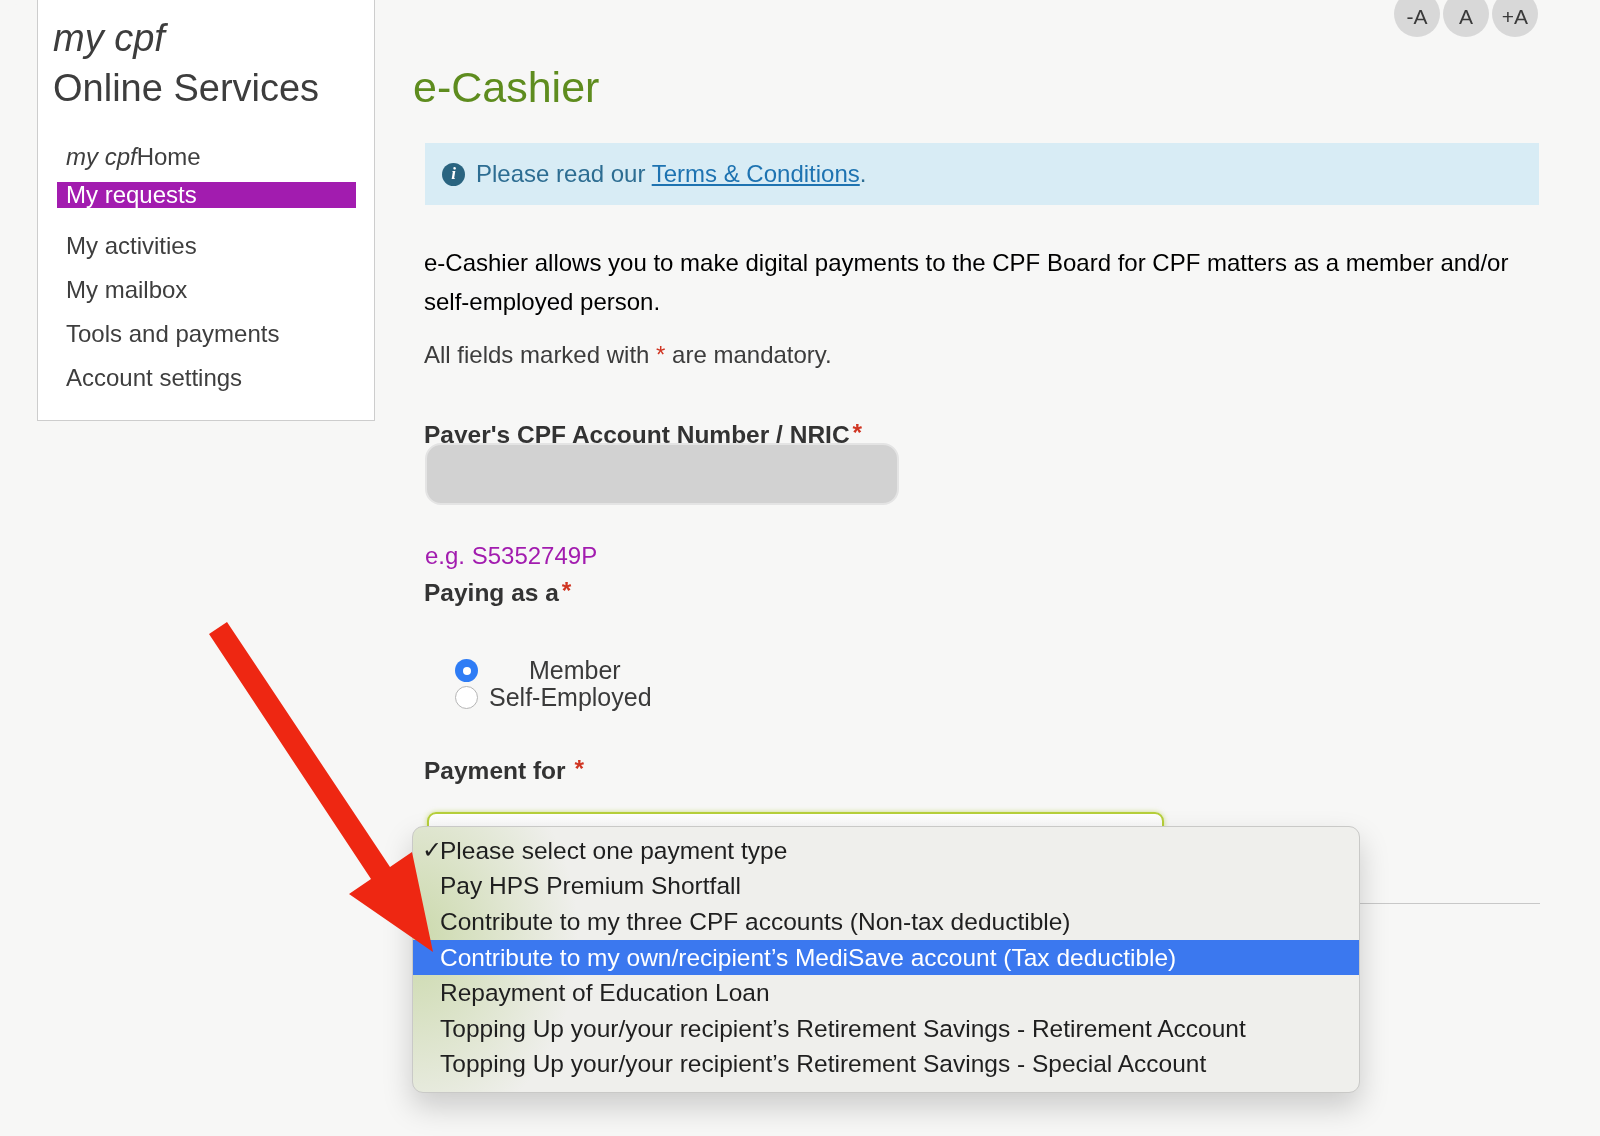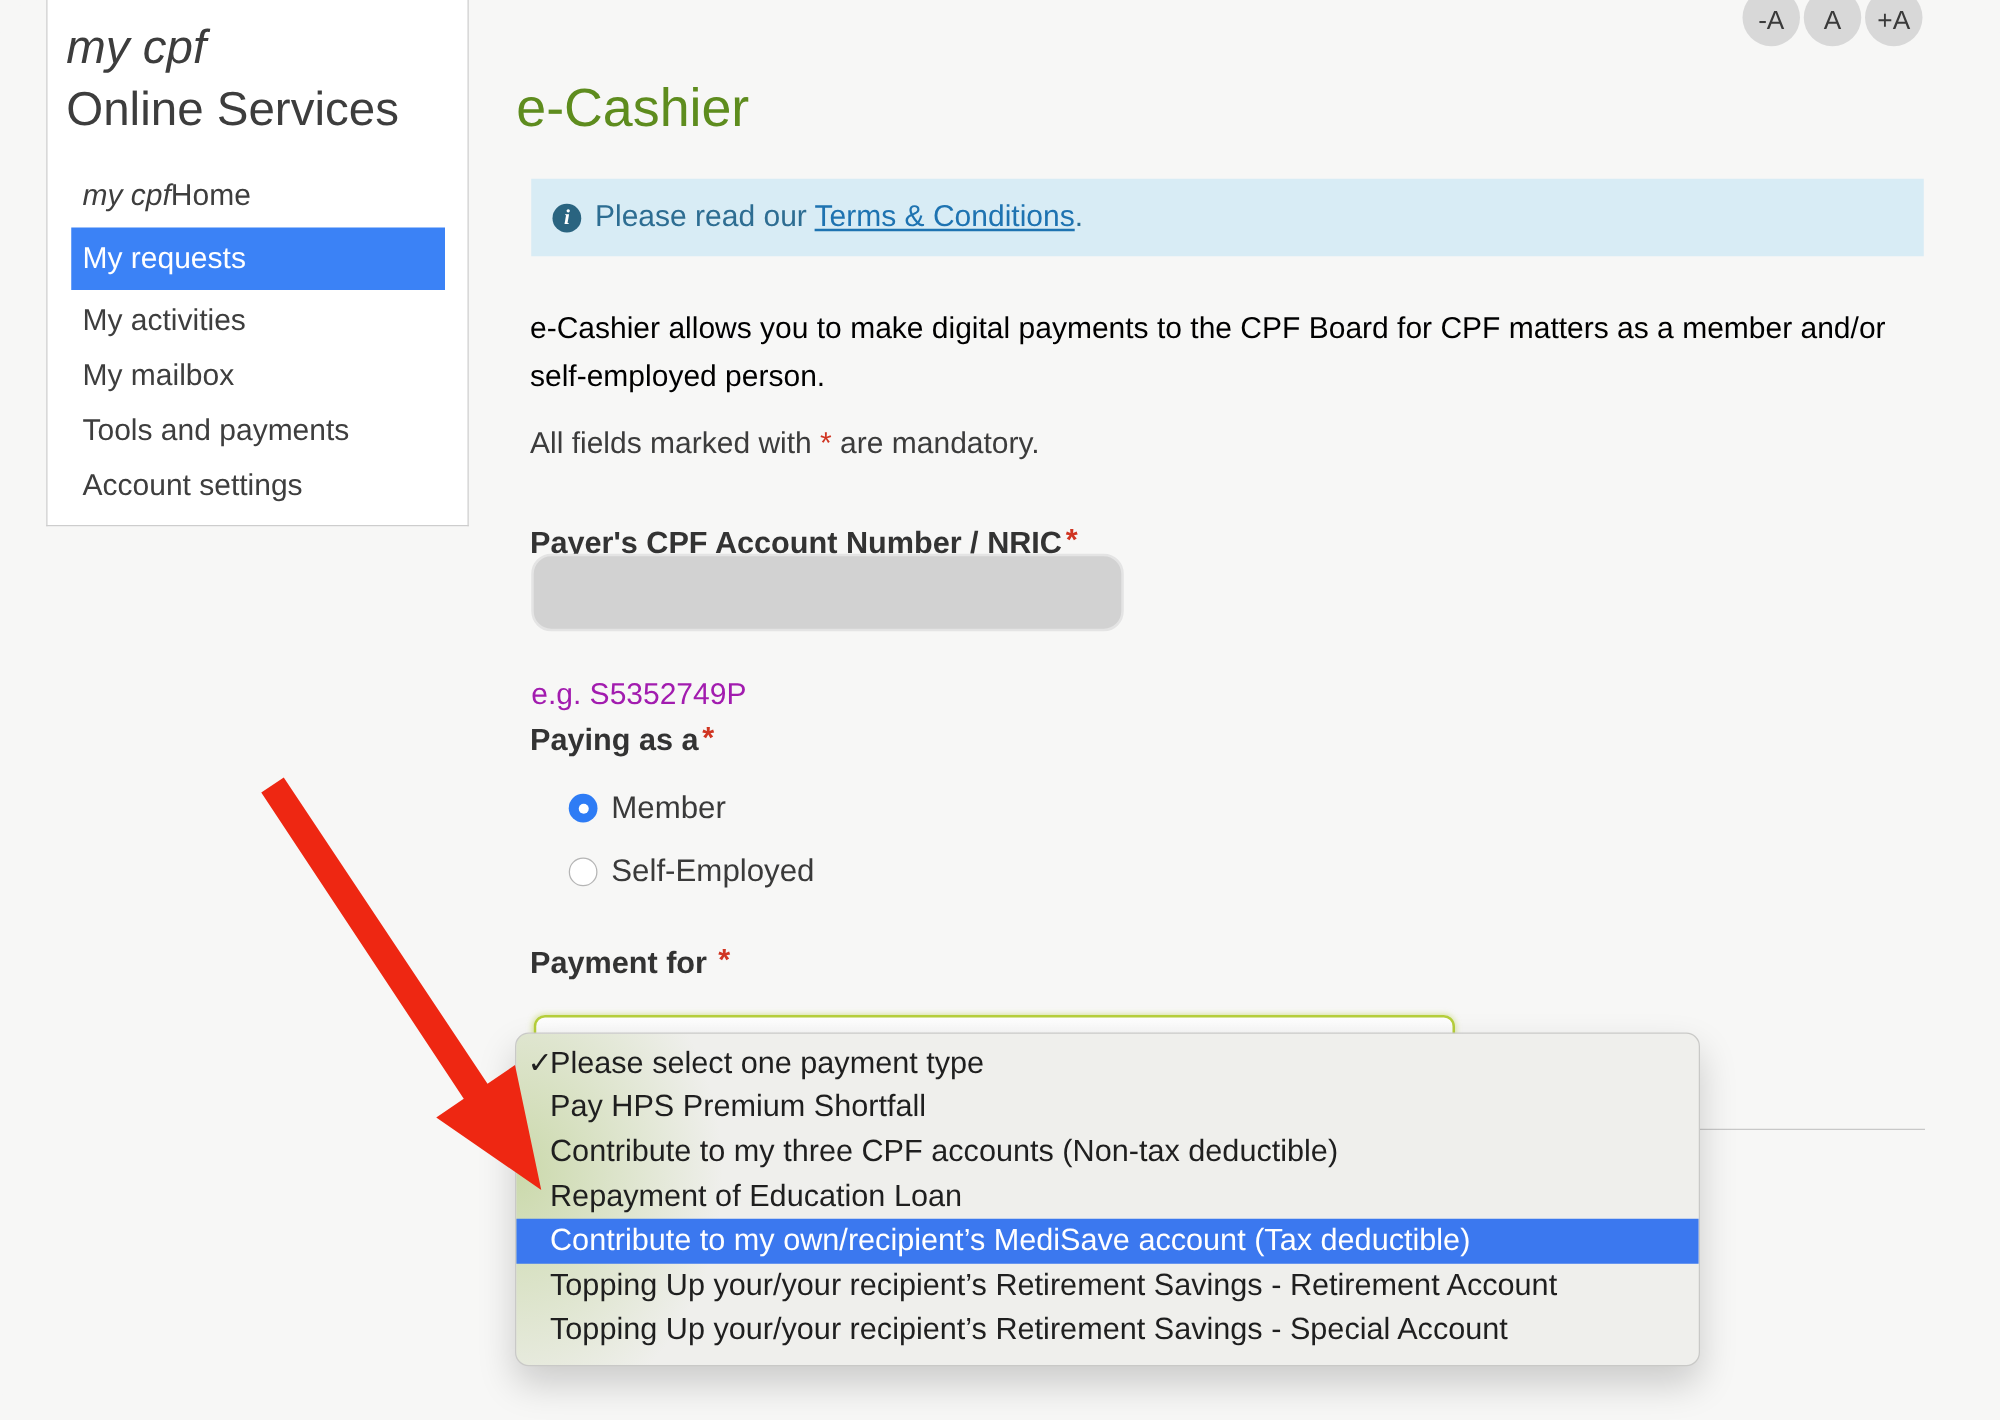--- a/index.html
+++ b/index.html
@@ -8,22 +8,22 @@
 
   
   .sidebar{position:absolute;left:37px;top:0;width:338px;height:421px;
            background:#ffffff;border:1px solid #cdcdcd;border-top:none;box-sizing:border-box;}
   .sb-title{margin:13px 0 0 15px;font-size:38px;color:#3d3d3d;line-height:50px;}
   .sb-title .it{font-style:italic;}
   .nav{list-style:none;margin:22px 0 0 0;padding:0;}
   .nav li{height:44px;display:flex;align-items:center;padding-left:28px;
           font-size:24px;color:#3e3e3e;cursor:default;}
   .nav li .it{font-style:italic;}
-  .nav li.selected{height:50px;margin:3px 18px 3px 19px;padding-left:9px;
-          background:#3b82f6;color:#ffffff;}
+  .nav li.selected{height:26px;margin:3px 18px 16px 19px;padding-left:9px;
+          background:#a21caf;color:#ffffff;}
 
   
   .font-controls{position:absolute;top:-9px;left:1394px;display:flex;gap:3px;z-index:4;}
   .fc-btn{width:46px;height:46px;border-radius:50%;background:#d8d8d8;color:#3a3a3a;
           font-size:21px;display:flex;align-items:center;justify-content:center;
           padding-top:6px;box-sizing:border-box;}
 
   
   .h1{position:absolute;left:413px;top:63px;font-size:43px;font-weight:500;color:#5e8c1e;}
   .info{position:absolute;left:425px;top:143px;width:1114px;height:62px;background:#d8ecf5;
@@ -112,21 +112,21 @@
 
   <div class="intro">e-Cashier allows you to make digital payments to the CPF Board for CPF matters as a member and/or self-employed person.</div>
 
   <div class="mandatory"><span>All fields marked with </span><span class="star">*</span><span> are mandatory.</span></div>
 
   <div class="flabel" style="left:424px;top:421px;"><span>Payer's CPF Account Number / NRIC</span><span class="star">*</span></div>
   <div class="nric-input"></div>
   <div class="hint">e.g. S5352749P</div>
 
   <div class="flabel" style="left:424px;top:579px;text-align:center;"><span>Paying as a</span><span class="star">*</span></div>
-  <div class="radio-row" style="top:632px;">
+  <div class="radio-row" style="top:656px;gap:40px;">
     <span class="radio on"></span>
     <span>Member</span>
   </div>
   <div class="radio-row" style="top:683px;">
     <span class="radio off"></span>
     <span>Self-Employed</span>
   </div>
 
   <div class="flabel" style="left:424px;top:757px;"><span>Payment for</span><span class="star gap">*</span></div>
   <div class="select-box"></div>
@@ -136,25 +136,25 @@
     <div class="opt">
         <span class="check">✓</span>
         <span>Please select one payment type</span>
       </div>
     <div class="opt">
         <span>Pay HPS Premium Shortfall</span>
       </div>
     <div class="opt">
         <span>Contribute to my three CPF accounts (Non-tax deductible)</span>
       </div>
+    <div class="opt highlighted">
+        <span>Contribute to my own/recipient’s MediSave account (Tax deductible)</span>
+      </div>
     <div class="opt">
         <span>Repayment of Education Loan</span>
-      </div>
-    <div class="opt highlighted">
-        <span>Contribute to my own/recipient’s MediSave account (Tax deductible)</span>
       </div>
     <div class="opt">
         <span>Topping Up your/your recipient’s Retirement Savings - Retirement Account</span>
       </div>
     <div class="opt">
         <span>Topping Up your/your recipient’s Retirement Savings - Special Account</span>
       </div>
   </div>
 
   <svg class="arrow-svg" width="1600" height="1136" viewBox="0 0 1600 1136">

